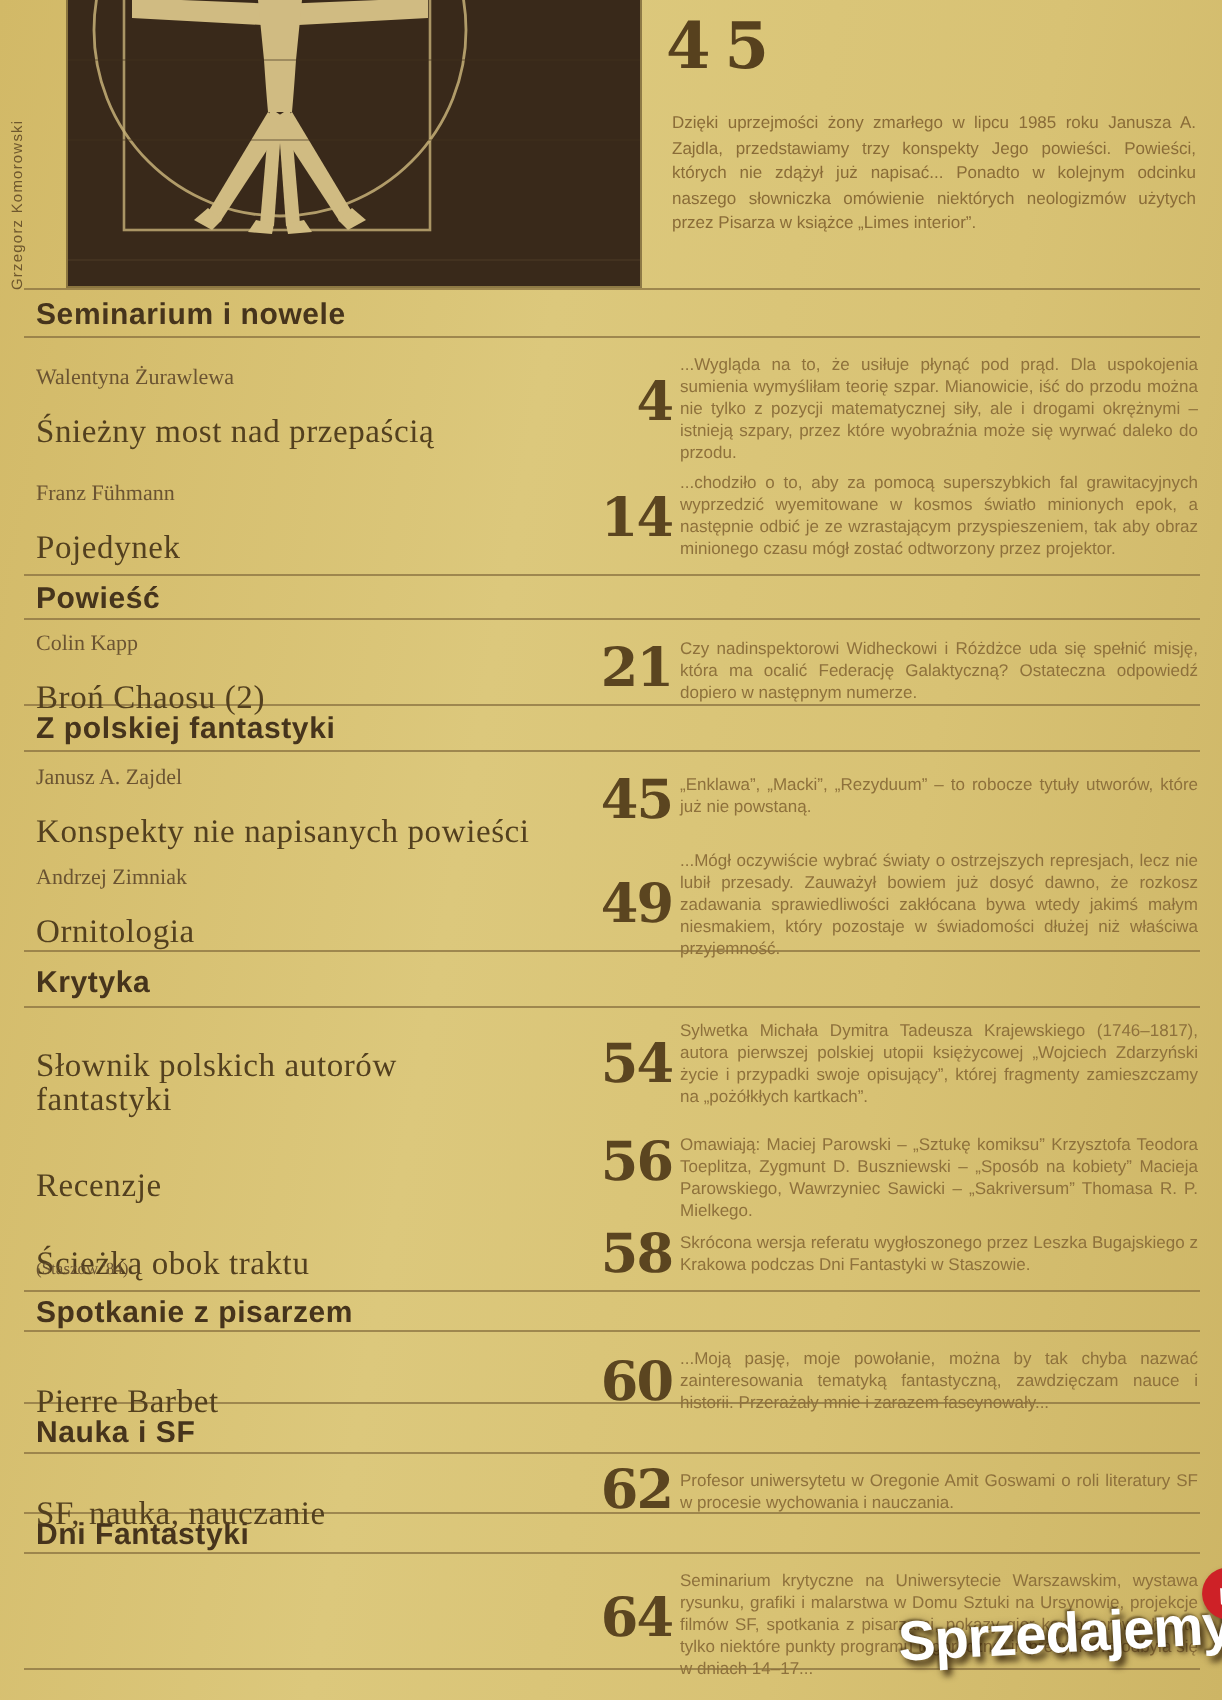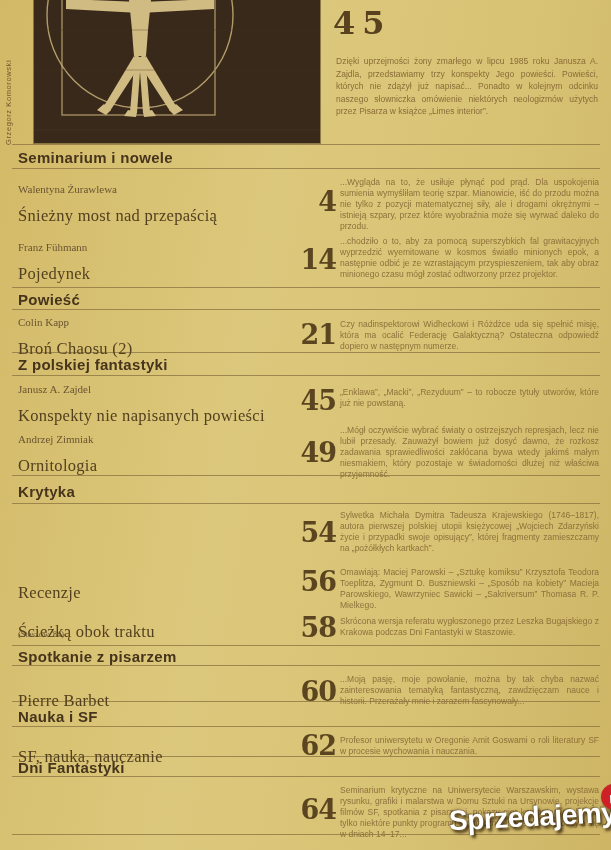--- a/index.html
+++ b/index.html
@@ -153,20 +153,21 @@
   <div class="author" style="top:383px">Janusz A. Zajdel</div>
   <div class="title" style="top:394px">Konspekty nie napisanych powieści</div>
   <div class="pagenum" style="top:385px">45</div>
   <div class="note" style="top:387px">„Enklawa”, „Macki”, „Rezyduum” – to robocze tytuły utworów, które już nie powstaną.</div>
 
   <div class="author" style="top:433px">Andrzej Zimniak</div>
   <div class="title" style="top:444px">Ornitologia</div>
   <div class="pagenum" style="top:437px">49</div>
   <div class="note" style="top:425px">...Mógł oczywiście wybrać światy o ostrzejszych represjach, lecz nie lubił przesady. Zauważył bowiem już dosyć dawno, że rozkosz zadawania sprawiedliwości zakłócana bywa wtedy jakimś małym niesmakiem, który pozostaje w świadomości dłużej niż właściwa przyjemność.</div>
 
+  <div class="title multi" style="top:512px">Słownik polskich autorów fantastyki</div>
   <div class="pagenum" style="top:517px">54</div>
   <div class="note" style="top:510px">Sylwetka Michała Dymitra Tadeusza Krajewskiego (1746–1817), autora pierwszej polskiej utopii księżycowej „Wojciech Zdarzyński życie i przypadki swoje opisujący”, której fragmenty zamieszczamy na „pożółkłych kartkach”.</div>
 
   <div class="title" style="top:571px">Recenzje</div>
   <div class="pagenum" style="top:566px">56</div>
   <div class="note" style="top:567px">Omawiają: Maciej Parowski – „Sztukę komiksu” Krzysztofa Teodora Toeplitza, Zygmunt D. Buszniewski – „Sposób na kobiety” Macieja Parowskiego, Wawrzyniec Sawicki – „Sakriversum” Thomasa R. P. Mielkego.</div>
 
   <div class="title" style="top:610px">Ścieżką obok traktu</div>
   <div class="subtitle" style="top:629px">(Staszów '84)</div>
   <div class="pagenum" style="top:612px">58</div>

